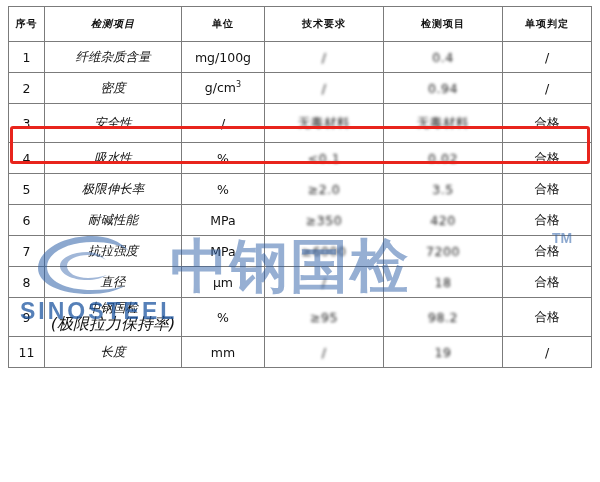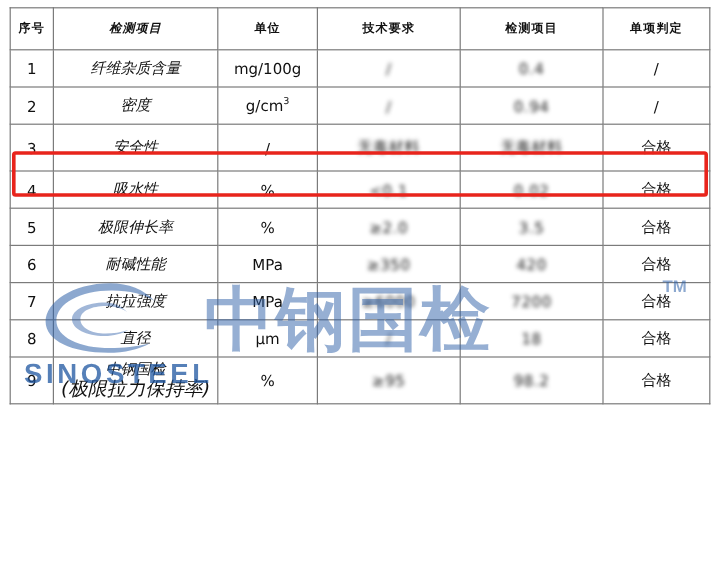--- a/index.html
+++ b/index.html
@@ -243,18 +243,26 @@
         <td class="col-idx" style="height:38px">9</td>
         <td class="col-item item-cell">
           <span>中钢国检</span>
           <span class="l2">(极限拉力保持率)</span>
         </td>
         <td class="col-unit">%</td>
         <td class="col-req"><span class="blur">≥95</span></td>
         <td class="col-res"><span class="blur">98.2</span></td>
         <td class="col-jud">合格</td>
       </tr>
+      <tr>
+        <td class="col-idx">11</td>
+        <td class="col-item item-cell">长度</td>
+        <td class="col-unit">mm</td>
+        <td class="col-req"><span class="blur">/</span></td>
+        <td class="col-res"><span class="blur">19</span></td>
+        <td class="col-jud">/</td>
+      </tr>
     </tbody>
   </table>
 
   <div class="highlight-box"></div>
 
 </div>
 
 </body></html>

